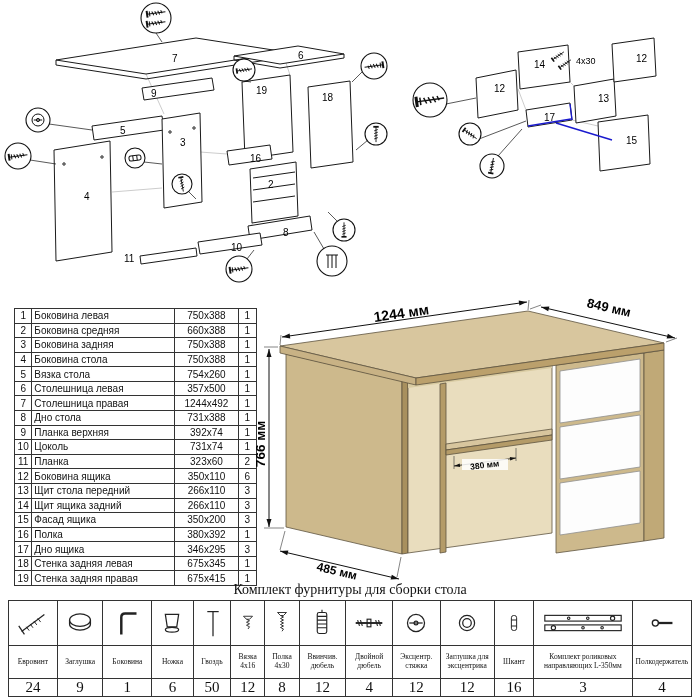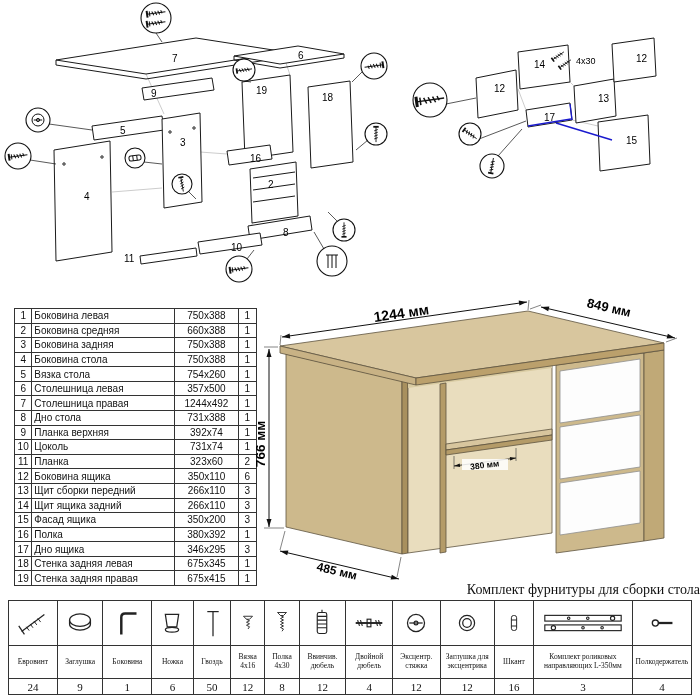--- a/index.html
+++ b/index.html
@@ -7,30 +7,30 @@
         font-family:"Liberation Sans",sans-serif;color:#111;}
   svg{display:block;}
   .abs{position:absolute;}
   
   .parts-wrap{position:absolute;left:14px;top:308px;width:243px;height:278px;}
   table.parts{border-collapse:collapse;width:100%;height:100%;table-layout:fixed;
         font-family:"Liberation Sans",sans-serif;font-size:10px;}
   table.parts td{border:1px solid #333;padding:0 2px;height:13px;white-space:nowrap;overflow:hidden;}
   table.parts td.c{text-align:center;padding:0;}
   
-  .caption{position:absolute;left:0;top:582px;width:700px;text-align:right;
+  .caption{position:absolute;left:0;top:582px;width:700px;text-align:center;
         font-family:"Liberation Serif",serif;font-size:14px;}
   
   .hw-wrap{position:absolute;left:8px;top:600px;width:684px;}
   table.hw{border-collapse:collapse;width:684px;table-layout:fixed;
         font-family:"Liberation Serif",serif;}
   table.hw td{border:1px solid #333;text-align:center;vertical-align:middle;padding:0;}
   table.hw tr.icons td{height:44px;}
   table.hw tr.names td{height:30px;font-size:7.5px;line-height:1.15;padding:1px;word-wrap:break-word;}
-  table.hw tr.qtys td{height:15px;font-size:11px;}
+  table.hw tr.qtys td{height:15px;font-size:15px;}
   .ico{margin:0 auto;}
   text{font-family:"Liberation Sans",sans-serif;}
 </style>
 </head>
 <body>
 
 <div class="page">
 
   <svg class="abs" style="left:4px;top:2px;" width="400" height="296" viewBox="0 0 400 296">
     <defs>
@@ -332,21 +332,21 @@
             <td class="c">2</td>
           </tr>
         <tr>
             <td class="c">12</td>
             <td>Боковина ящика</td>
             <td class="c">350x110</td>
             <td class="c">6</td>
           </tr>
         <tr>
             <td class="c">13</td>
-            <td>Щит сборки передний</td>
+            <td>Щит стола передний</td>
             <td class="c">266x110</td>
             <td class="c">3</td>
           </tr>
         <tr>
             <td class="c">14</td>
             <td>Щит ящика задний</td>
             <td class="c">266x110</td>
             <td class="c">3</td>
           </tr>
         <tr>

